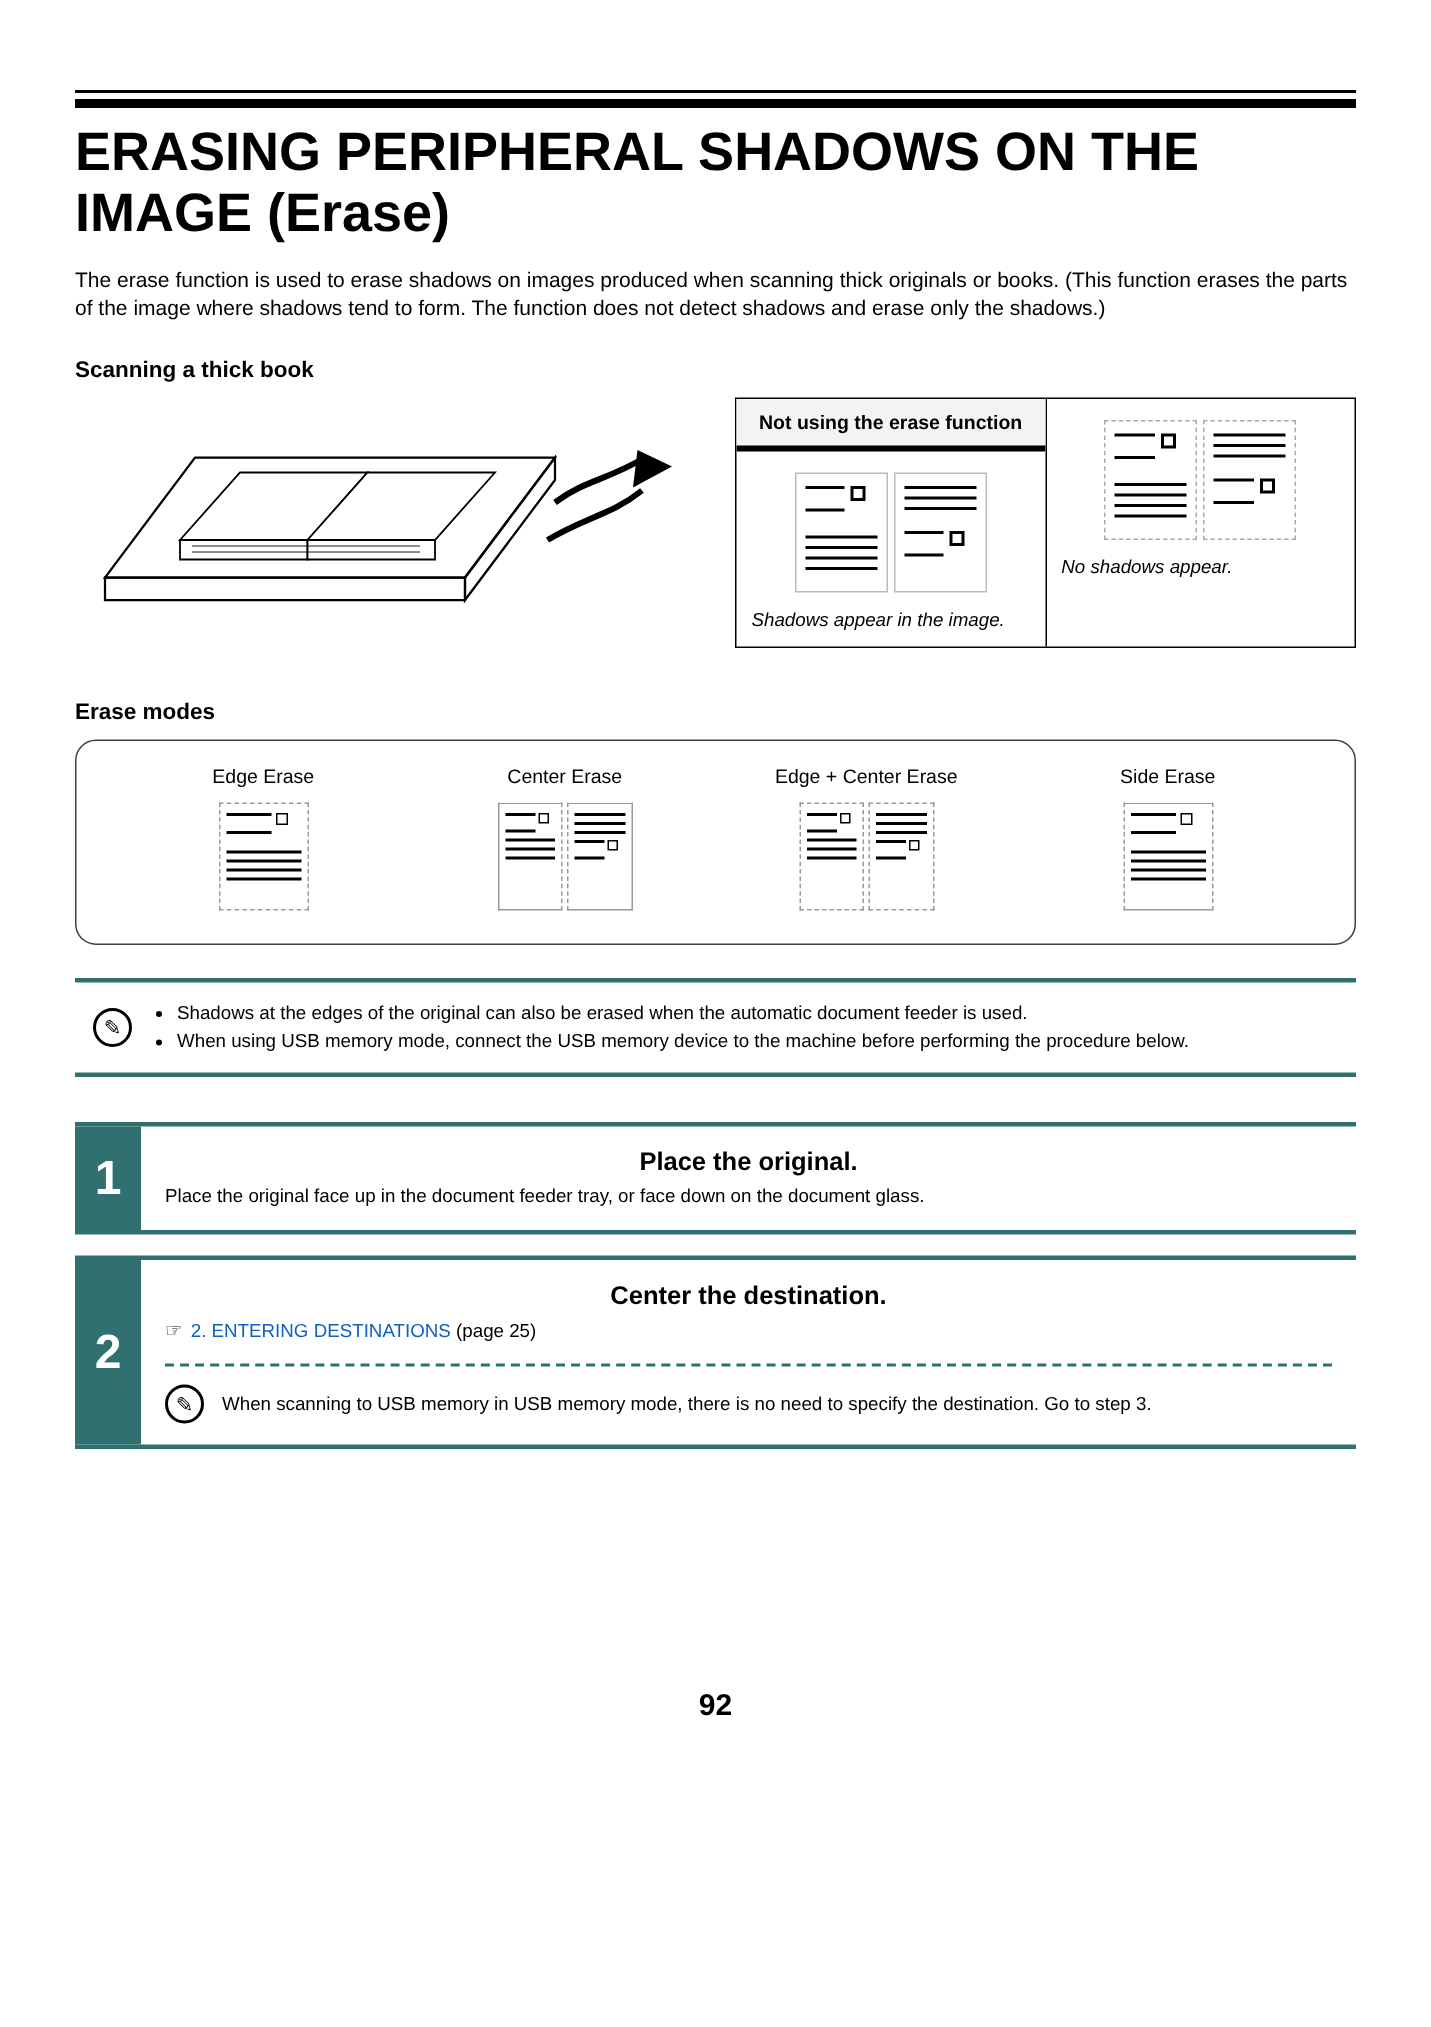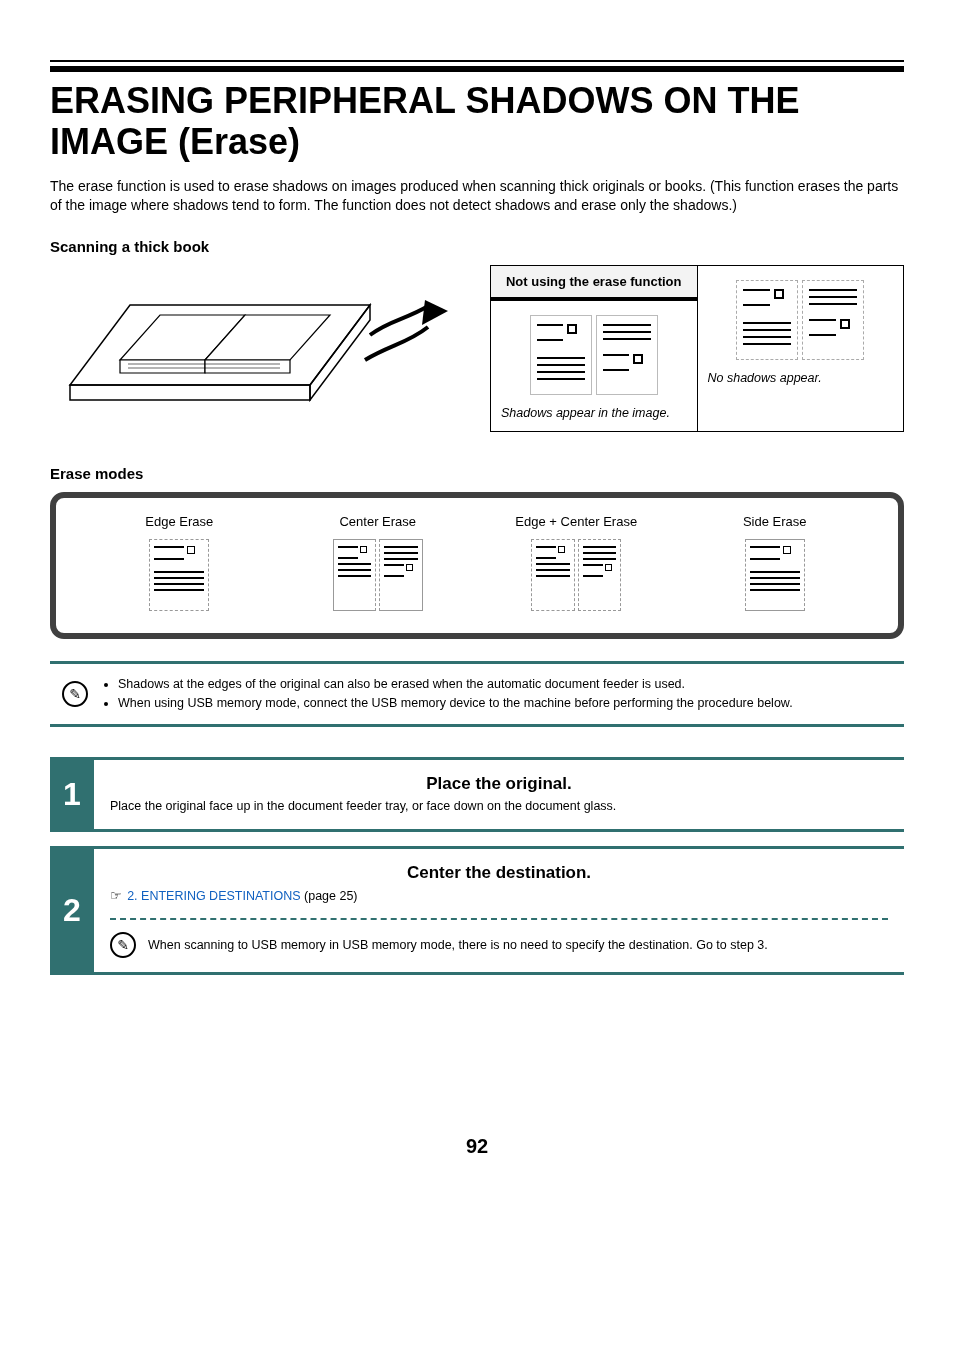--- a/index.html
+++ b/index.html
@@ -87,21 +87,21 @@
       gap: 5px;
     }
     .mini-page.no-shadow { border: 1px dashed #aaa; }
     .line { height: 2px; background: #000; }
     .line.short { width: 55%; }
     .line.full { width: 100%; }
     .icon-row { display: flex; gap: 4px; align-items: flex-start; }
     .icon-box { width: 10px; height: 10px; border: 2px solid #000; }
     .compare-caption { font-size: 12.5px; align-self: flex-start; line-height:1.3; }
     .erase-modes-box {
-      border: 6px solid #404040;
+      border: 1px solid #404040;
       border-radius: 14px;
       padding: 16px 24px 22px 24px;
       display: flex;
       justify-content: space-between;
       margin-bottom: 22px;
     }
     .mode {
       display: flex;
       flex-direction: column;
       align-items: center;

